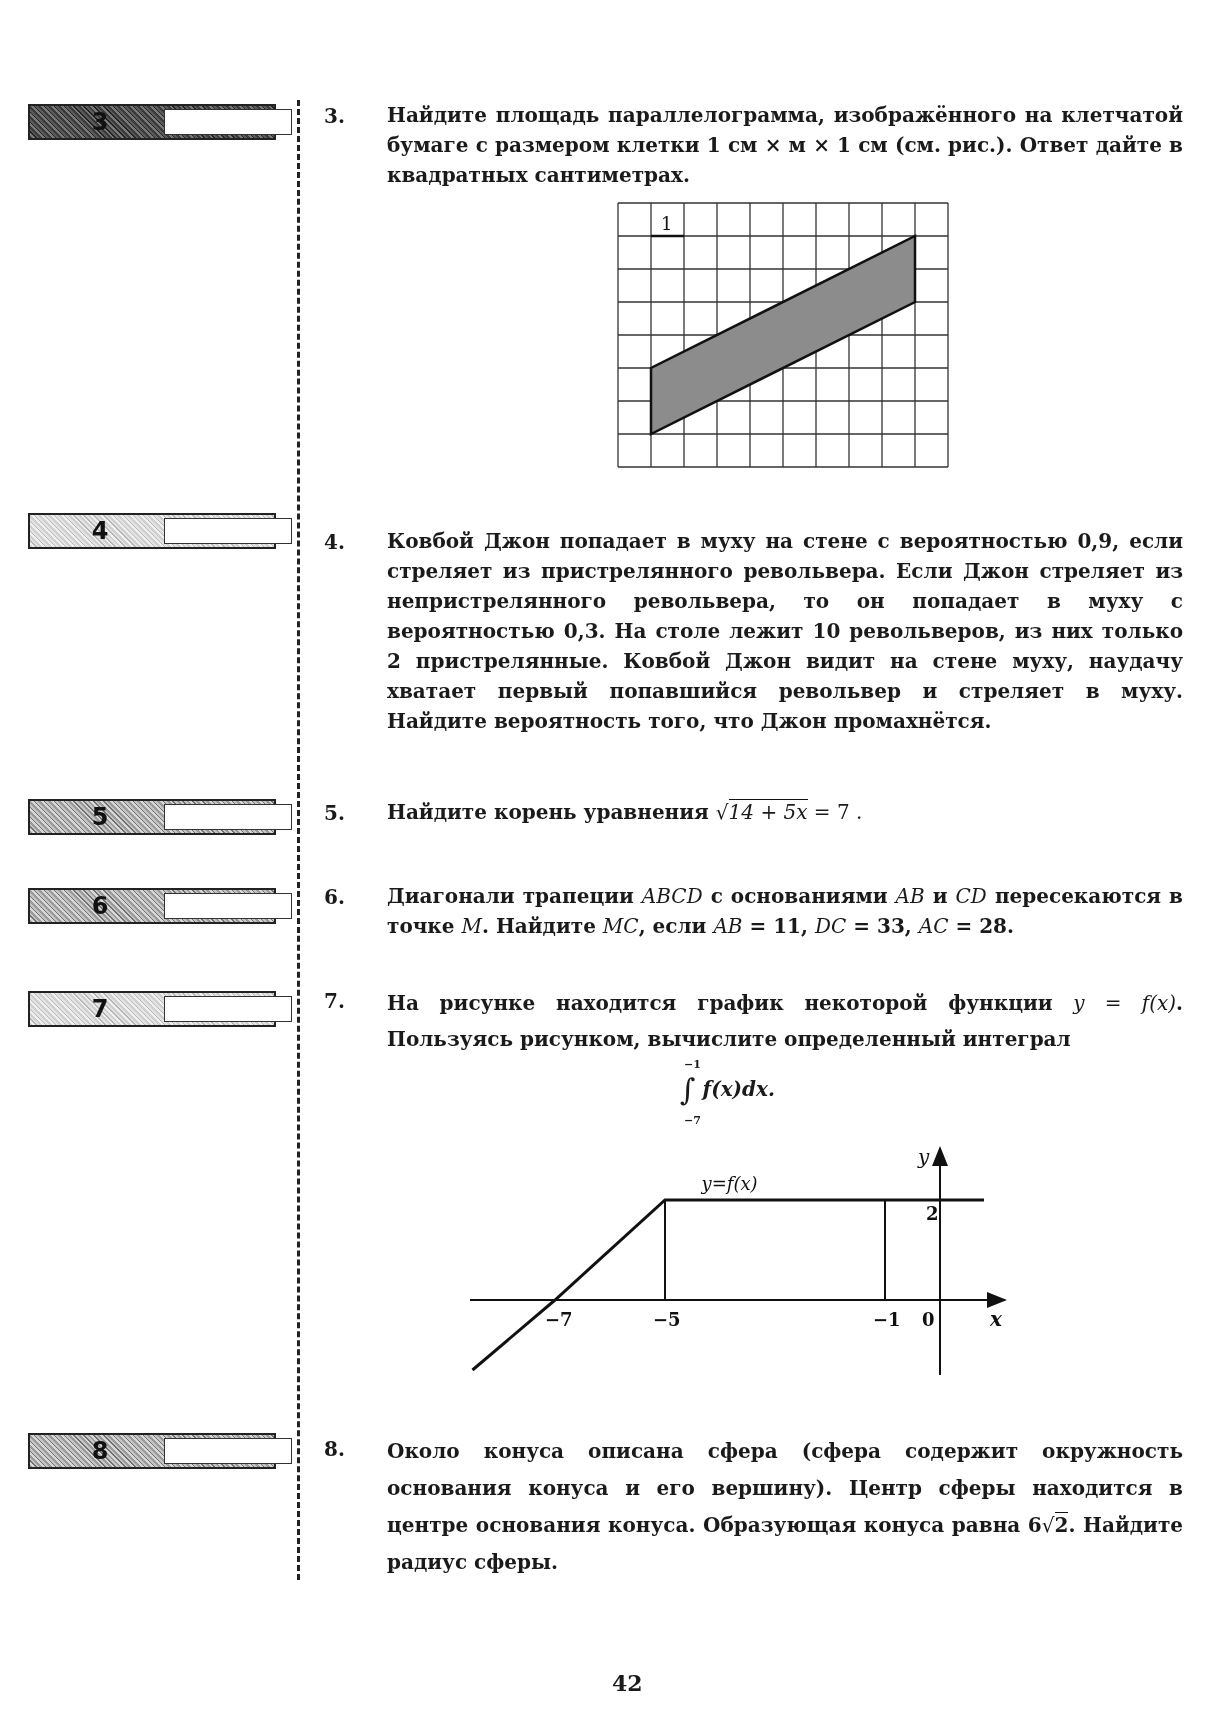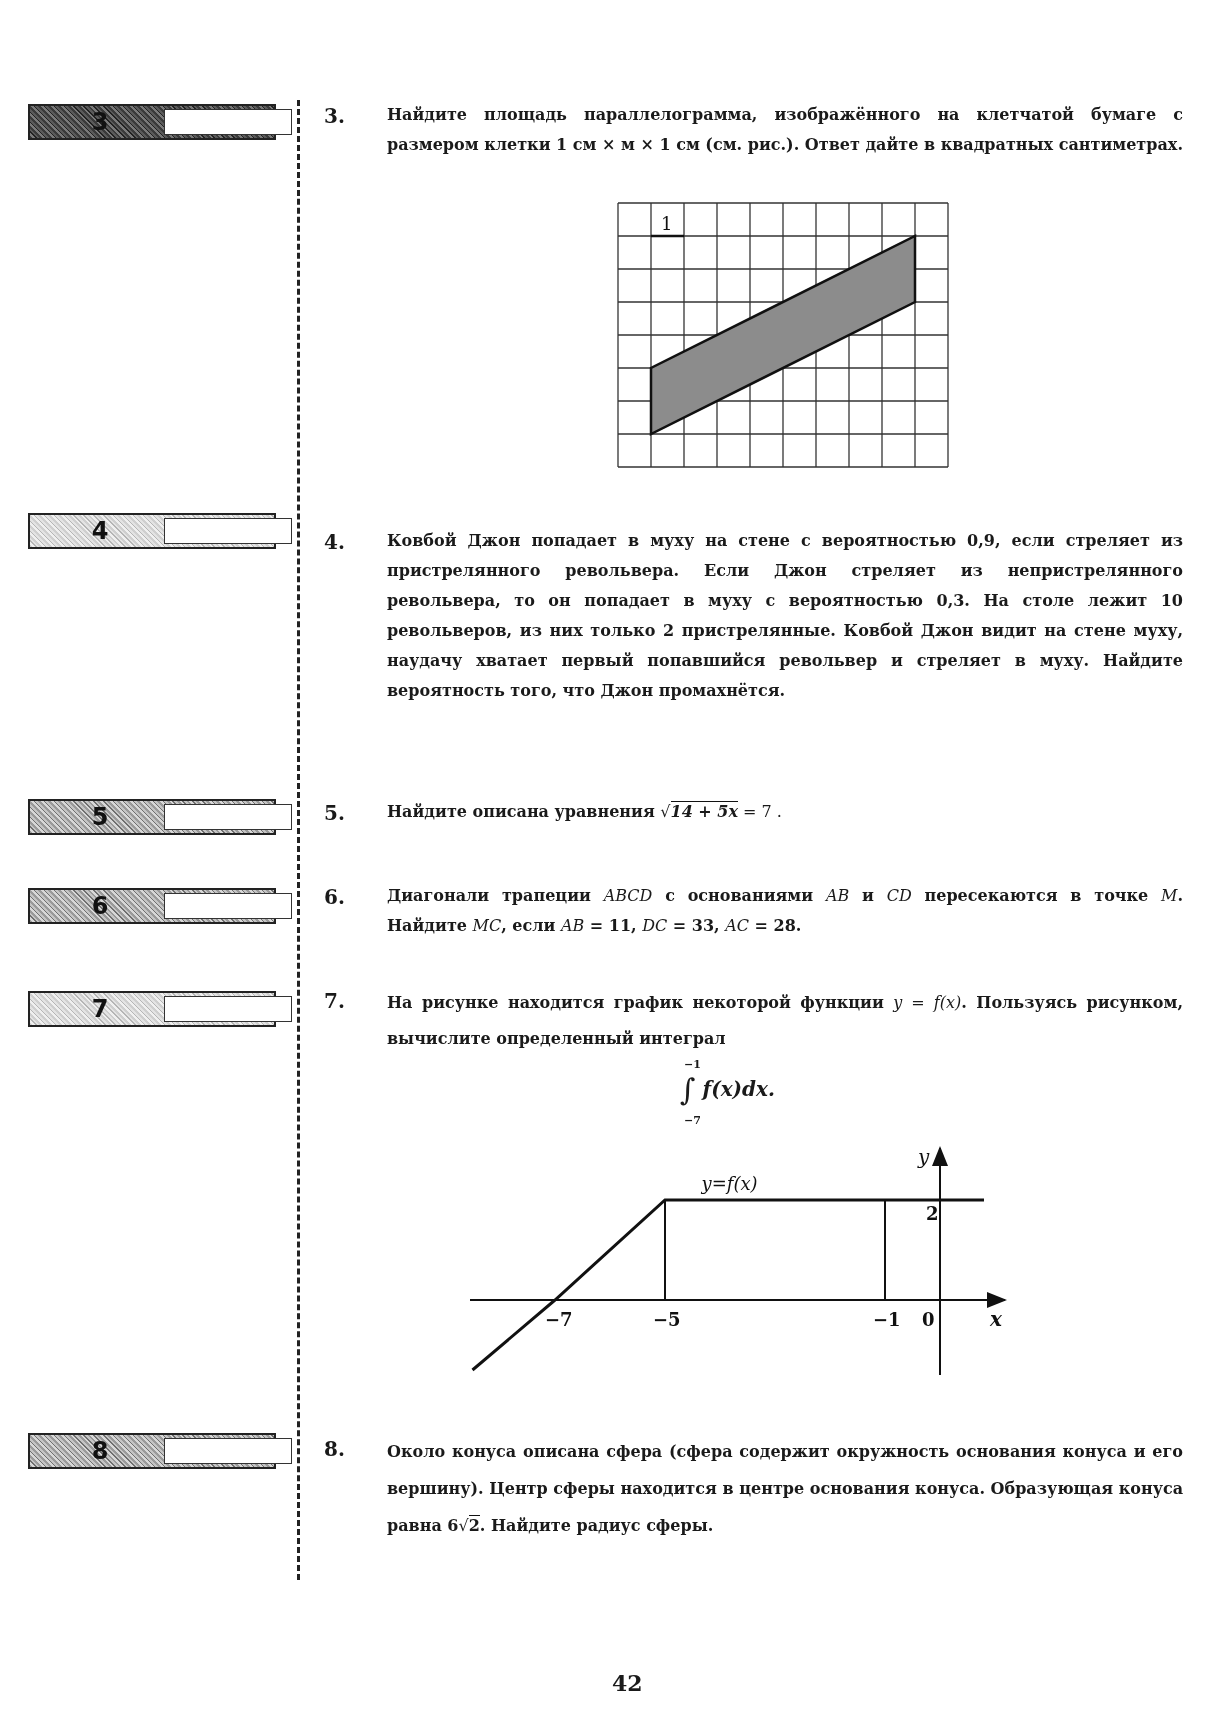--- a/index.html
+++ b/index.html
@@ -11,21 +11,21 @@
     box-sizing:border-box; }
   .answer-box.dark { background: repeating-linear-gradient(45deg,#3a3a3a 0 2px,#7a7a7a 2px 4px,#222 4px 5px,#5a5a5a 5px 7px); }
   .answer-box.light { background: repeating-linear-gradient(45deg,#cfcfcf 0 2px,#f0f0f0 2px 4px,#b5b5b5 4px 5px,#e3e3e3 5px 7px); }
   .answer-box .num { position:absolute; left:55px; top:2px; width:30px; text-align:center;
     font-family:"DejaVu Sans", sans-serif; font-weight:bold; font-size:24px; color:#111; }
   .answer-box .field { position:absolute; left:134px; top:3px; width:128px; height:26px; background:#fff;
     border:1px solid #333; box-sizing:border-box; }
   .separator { position:absolute; left:297px; top:100px; width:0; height:1480px;
     border-left:3px dashed #222; }
   .pnum { position:absolute; left:324px; font-weight:bold; font-size:20px; }
-  .ptext { position:absolute; left:387px; width:796px; font-weight:bold; font-size:16px;
+  .ptext { position:absolute; left:387px; width:796px; font-weight:bold; font-size:20px;
     line-height:30px; text-align:justify; }
   .ptext i { }
   .page-number { position:absolute; left:612px; top:1670px; font-weight:bold; font-size:22px; }
   .integral { position:absolute; left:680px; top:1068px; font-size:20px; font-style:italic; font-weight:bold; }
   .integral .lim { position:absolute; font-size:11px; font-style:normal; }
 </style>
 </head>
 <body>
 
 <div class="answer-box dark" style="top:104px">
@@ -84,21 +84,21 @@
   <polygon id="para" fill="#8c8c8c" stroke="#111" stroke-width="2.5" points="36,234 36,168 300,36 300,102"></polygon>
   <line id="unit-seg" stroke="#111" stroke-width="2.5" x1="36" x2="69" y1="36" y2="36"></line>
   <text id="unit-lbl" font-family="DejaVu Serif, serif" font-size="18" fill="#111" x="46" y="30">1</text>
 </svg>
 
 <div class="pnum" style="top:530px">4.</div>
 <div class="ptext" style="top:526px">Ковбой Джон попадает в муху на стене с вероятностью 0,9, если стреляет из пристрелянного револьвера. Если Джон стреляет из непристрелянного револьвера, то он попадает в муху с вероятностью 0,3. На столе лежит 10 револьверов, из них только 2 пристрелянные. Ковбой Джон видит на стене муху, наудачу хватает первый попавшийся револьвер и стреляет в муху. Найдите вероятность того, что Джон промахнётся.</div>
 
 <div class="pnum" style="top:801px">5.</div>
 <div class="ptext" style="top:797px">
-  <span>Найдите описана уравнения </span><span style="font-weight:normal">√</span><span style="border-top:1.5px solid #111; font-weight:bold; font-style:italic;">14 + 5x</span><span style="font-weight:normal"> = 7 .</span>
+  <span>Найдите корень уравнения </span><span style="font-weight:normal">√</span><span style="border-top:1.5px solid #111; font-weight:normal; font-style:italic;">14 + 5x</span><span style="font-weight:normal"> = 7 .</span>
 </div>
 
 <div class="pnum" style="top:885px">6.</div>
 <div class="ptext" style="top:881px" id="p6"><span>Диагонали трапеции </span><i style="font-weight: normal;">ABCD</i><span> с основаниями </span><i style="font-weight: normal;">AB</i><span> и </span><i style="font-weight: normal;">CD</i><span> пересекаются в точке </span><i style="font-weight: normal;">M</i><span>. Найдите </span><i style="font-weight: normal;">MC</i><span>, если </span><i style="font-weight: normal;">AB</i><span> = 11, </span><i style="font-weight: normal;">DC</i><span> = 33, </span><i style="font-weight: normal;">AC</i><span> = 28.</span></div>
 
 <div class="pnum" style="top:989px">7.</div>
 <div class="ptext" style="top:985px; line-height:36px">
   <span>На рисунке находится график некоторой функции </span><i style="font-weight:normal">y = f(x)</i><span>. Пользуясь рисунком, вычислите определенный интеграл</span>
 </div>
 <div class="integral">

